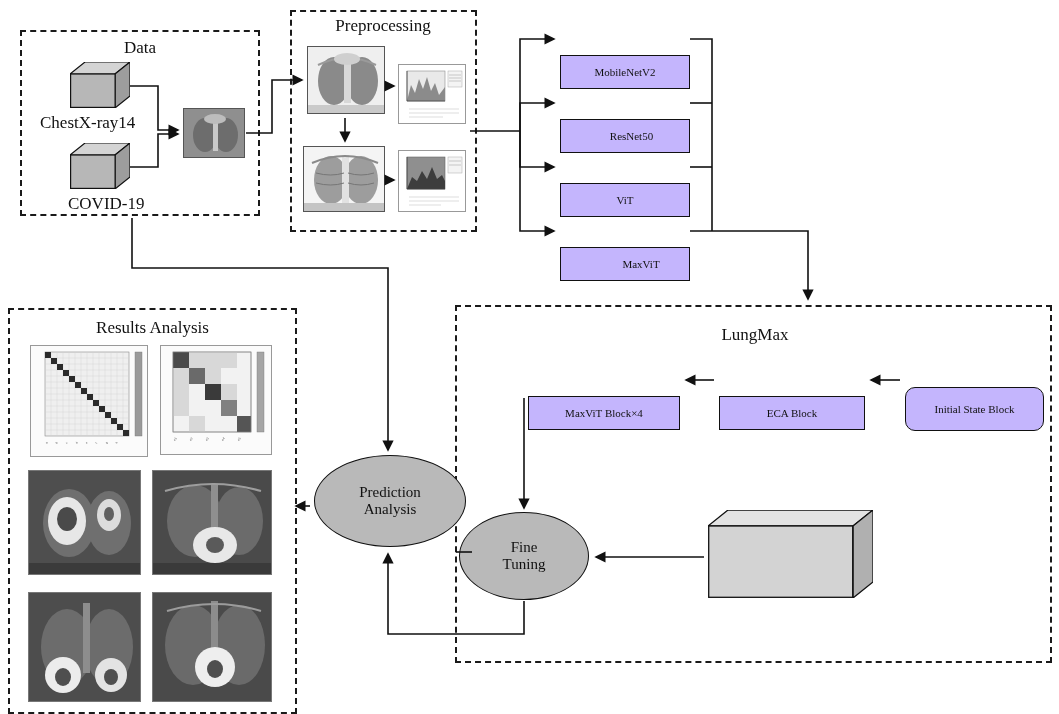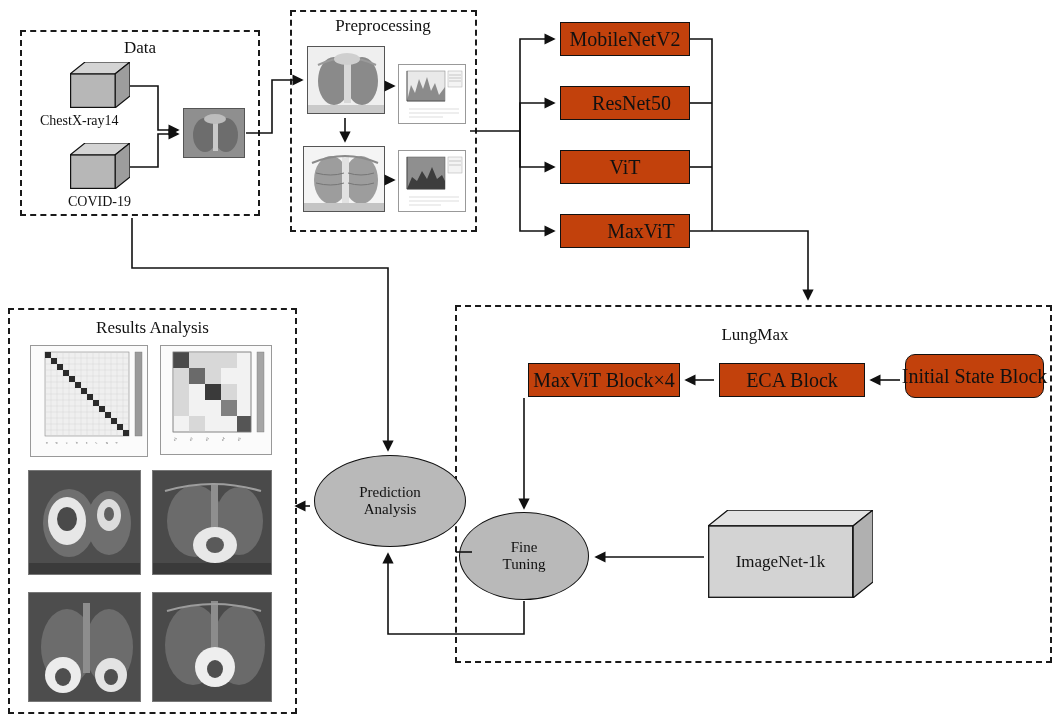--- a/index.html
+++ b/index.html
@@ -25,48 +25,49 @@
     font-family: "Liberation Serif", serif;
     font-size: 17px;
     color: #111;
     white-space: nowrap;
     text-align: center;
   }
   .node-box {
     position: absolute;
     border: 1.5px solid #111;
     box-sizing: border-box;
-    background: #c2410c;
+    background: #c4b5fd;
     display: flex;
     align-items: center;
     justify-content: center;
     font-family: "Liberation Serif", serif;
-    font-size: 20px;
+    font-size: 11px;
     color: #111;
     white-space: nowrap;
+    margin-top: 33px;
   }
   .ellipse {
     position: absolute;
     border: 1.5px solid #111;
     border-radius: 50%;
     background: #b9b9b9;
     display: flex;
     align-items: center;
     justify-content: center;
     text-align: center;
     font-family: "Liberation Serif", serif;
     font-size: 15px;
     color: #111;
     line-height: 1.15;
     box-sizing: border-box;
   }
   .label-plain {
     position: absolute;
     font-family: "Liberation Serif", serif;
-    font-size: 14px;
+    font-size: 17px;
     color: #111;
     white-space: nowrap;
   }
   svg.wires {
     position: absolute;
     left: 0;
     top: 0;
     width: 1059px;
     height: 714px;
     pointer-events: none;
@@ -206,21 +207,20 @@
   <div class="node-box" style="left:905px; top:354px; width:139px; height:44px;border-radius:10px;">Initial State Block</div>
   <div class="node-box" style="left:719px; top:363px; width:146px; height:34px;">ECA Block</div>
   <div class="node-box" style="left:528px; top:363px; width:152px; height:34px;">MaxViT Block×4</div>
 
   <div class="cube cube-big" style="left:708px; top:510px; width:165px; height:88px;">
     <svg width="165" height="88" style="position:absolute;left:0;top:0;">
       <polygon points="0,16 20,0 165,0 145,16" fill="#e3e3e3" stroke="#111" stroke-width="1.3"></polygon>
       <polygon points="145,16 165,0 165,72 145,88" fill="#b0b0b0" stroke="#111" stroke-width="1.3"></polygon>
       <rect x="0.7" y="16" width="144" height="71.3" fill="#d3d3d3" stroke="#111" stroke-width="1.3"></rect>
     </svg>
-    <div style="position:absolute; left:0; top:16px; width:145px; height:72px; display:flex; align-items:center; justify-content:center; font-family:'Liberation Serif', serif; font-size:17px; color:#111;">ImageNet-1k</div>
   </div>
 
   <div class="ellipse" style="left:314px; top:455px; width:152px; height:92px;">
     <div>
       <div>Prediction</div>
       <div>Analysis</div>
     </div>
   </div>
 
   <div class="ellipse" style="left:459px; top:512px; width:130px; height:88px;">

